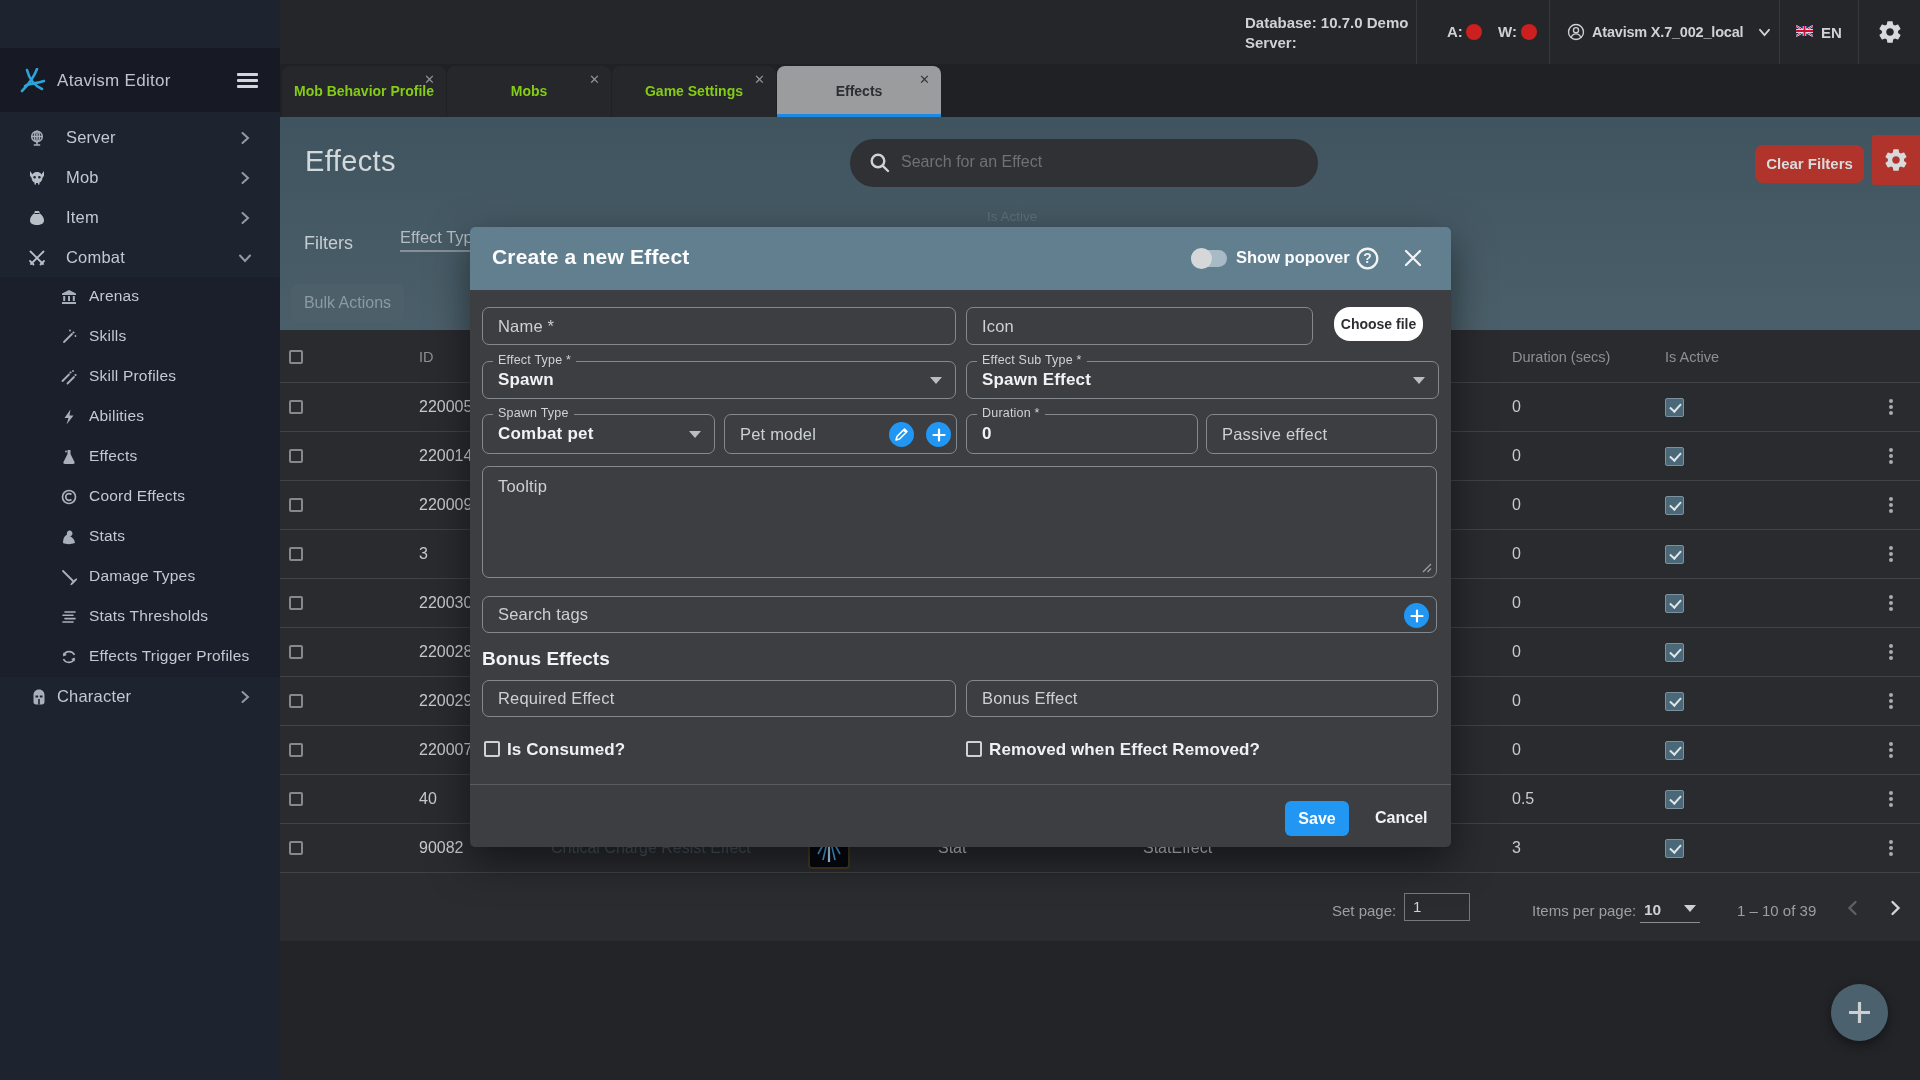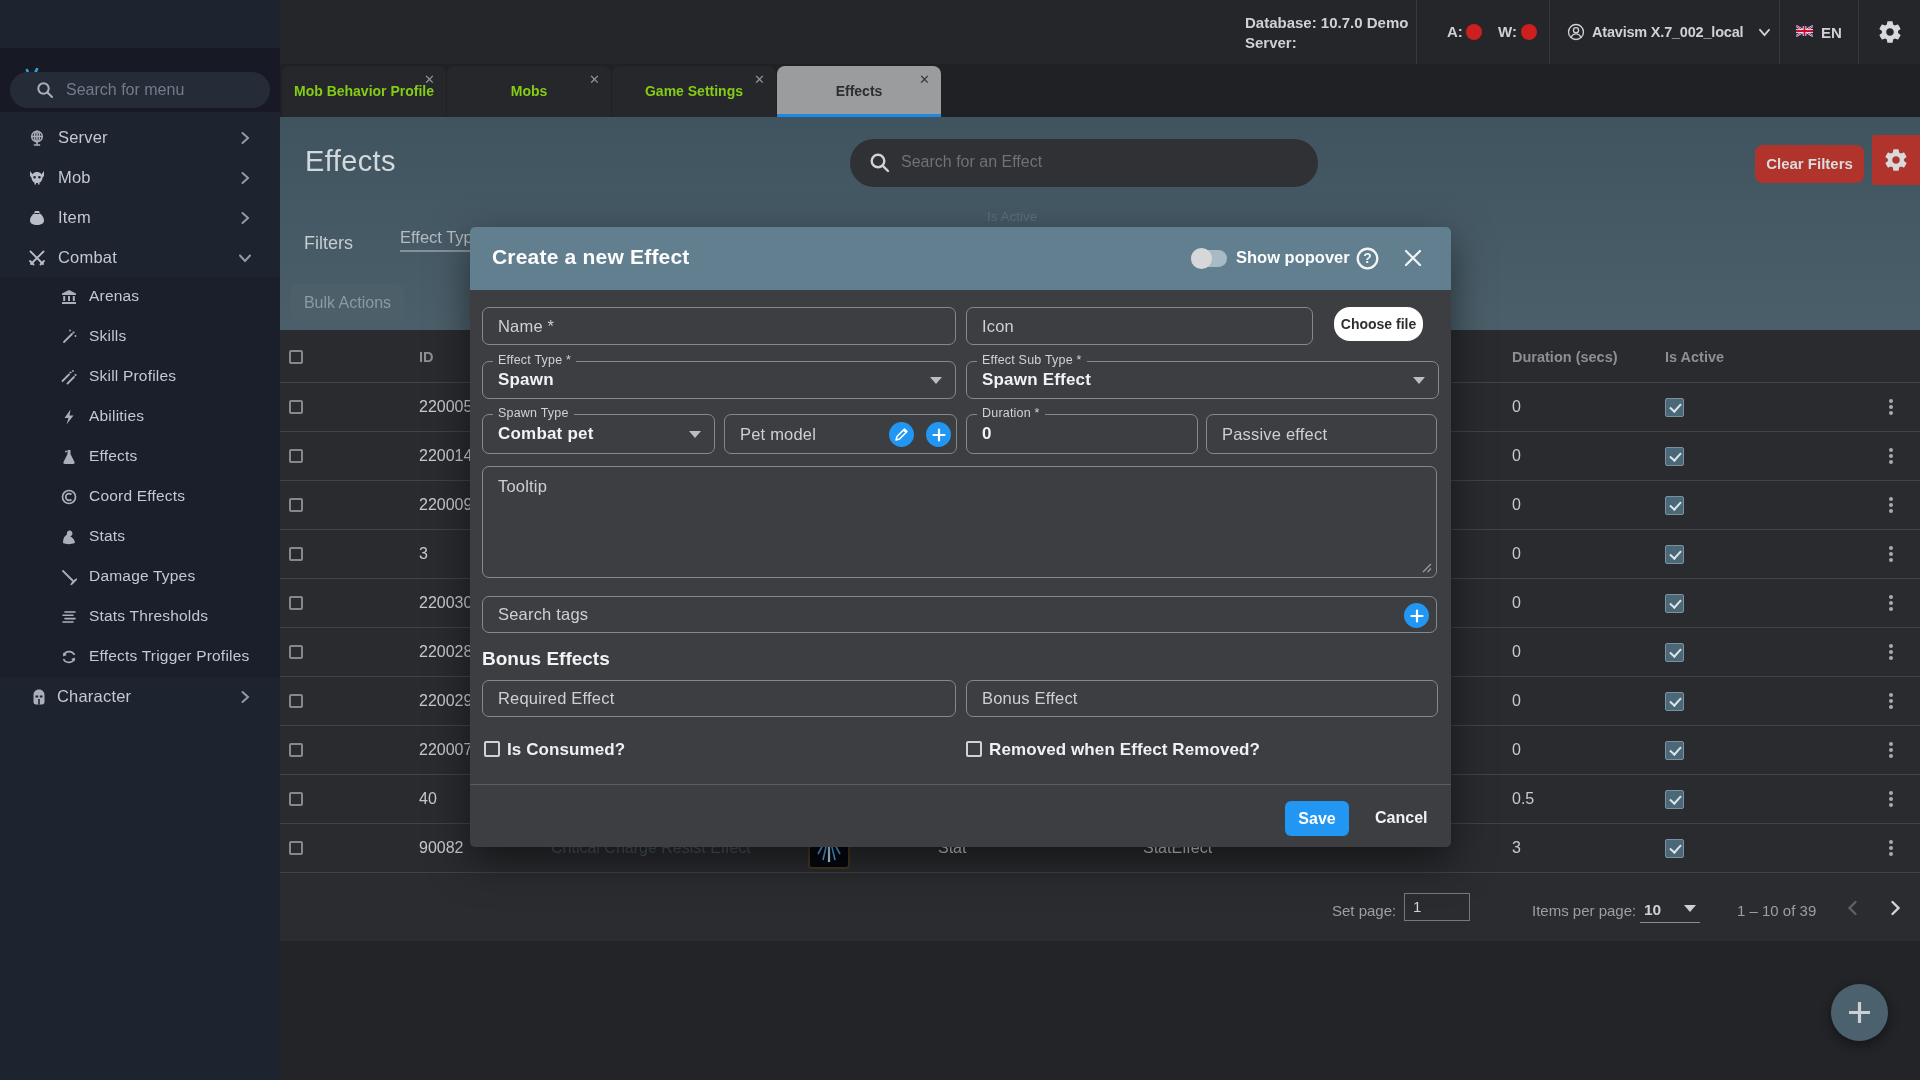--- a/index.html
+++ b/index.html
@@ -7,21 +7,21 @@
     font-family:"Liberation Sans", sans-serif; }
   .abs { position:absolute; }
   
   #sidebar { left:0; top:0; width:280px; height:1080px; background:#1e2330; }
   #sidehead { left:0; top:0; width:280px; height:64px; background:#171a24;margin-top:48px; }
   #sidehead .title { left:57px; top:23px; font-size:17px; color:#bfc3cc; font-weight:400; letter-spacing:.3px; }
   .hbar { left:237px; width:21px; height:3px; background:#d2d5da; border-radius:1px; }
   #sidesearch { left:10px; top:72px; width:260px; height:36px; background:#262b38; border-radius:18px; }
   #sidesearch span { position:absolute; left:56px; top:9px; font-size:16px; color:#747b89; }
   .mitem { left:0; width:280px; height:40px; }
-  .mitem .txt { position:absolute; left:58px; top:10px; font-size:16.5px; color:#c3c8d1; font-weight:400; letter-spacing:.2px; }
+  .mitem .txt { position:absolute; left:66px; top:10px; font-size:16.5px; color:#c3c8d1; font-weight:400; letter-spacing:.2px; }
   .mitem .ico { position:absolute; left:28px; top:11px; width:18px; height:18px; }
   .mitem .chev { position:absolute; left:237px; top:12px; width:16px; height:16px; }
   .sub .txt { left:89px; font-size:15.5px; }
   .sub .ico { left:60px; }
   #submenu { left:0; top:277px; width:280px; height:400px; background:rgba(0,0,0,0.10); }
   
   #topbar { left:280px; top:0; width:1640px; height:64px; background:#242629; }
   .tdiv { top:0; width:1px; height:64px; background:#36383c; }
   #topbar .b { font-weight:700; color:#cfd1d4; font-size:15px; }
   
@@ -39,21 +39,21 @@
   #psearch { left:570px; top:22px; width:468px; height:48px; background:#2f3134; border-radius:24px; }
   #psearch span { position:absolute; left:51px; top:14px; font-size:16px; color:#6e7277; }
   #bulk { left:11px; top:167px; width:113px; height:38px; background:#4d5f68; border-radius:8px;
     text-align:center; line-height:38px; font-size:16px; color:#8c9aa4; font-weight:400; }
   #clearf { left:1475px; top:28px; width:109px; height:38px; background:#b0342b; border-radius:8px;
     text-align:center; line-height:38px; font-size:15px; color:#dadbdc; font-weight:700; }
   #gearbtn { left:1592px; top:18px; width:48px; height:50px; background:#b0342b; border-radius:3px 0 0 3px; }
   
   #table { left:280px; top:330px; width:1640px; height:544px; background:#2a2b2f; }
   .thead { left:0; top:0; width:1640px; height:53px; border-bottom:1px solid #404348; }
-  .th { position:absolute; top:19px; font-size:14.5px; color:#8b9095; font-weight:700; }
+  .th { position:absolute; top:19px; font-size:14.5px; color:#8b9095; font-weight:400; }
   .trow { left:0; width:1640px; height:49px; border-bottom:1px solid #404348; }
   .cb { position:absolute; left:9px; top:17px; width:14px; height:14px; border:2px solid #85898e; border-radius:2px; }
   .thead .cb { top:20px; }
   .idv { position:absolute; left:139px; top:15px; font-size:16px; color:#c6cacf; font-weight:400; }
   .dur { position:absolute; left:1232px; top:15px; font-size:16px; color:#c6cacf; font-weight:400; }
   .ccb { position:absolute; left:1385px; top:15px; width:19px; height:19px; background:#4a6878; border:1px solid #7c919d; border-radius:2px; }
   .ccb:after { content:""; position:absolute; left:6px; top:2px; width:5px; height:9px;
     border-right:2px solid #dfe5e8; border-bottom:2px solid #dfe5e8; transform:rotate(42deg); }
   .dots { position:absolute; left:1609px; top:14px; }
   .dots i { display:block; width:4px; height:4px; border-radius:50%; background:#a8abaf; margin:2px 0; }
@@ -92,27 +92,20 @@
         <path d="M7 2 C9 10 13 17 22 21"></path>
         <path d="M17 1 C14 9 8 17 2 23"></path>
         <path d="M5 18 C10 15 16 16 24 13"></path>
       </g>
     </svg>
     <div class="abs title">Atavism Editor</div>
     <div class="abs hbar" style="top:25px"></div>
     <div class="abs hbar" style="top:31px"></div>
     <div class="abs hbar" style="top:37px"></div>
   </div>
-  <div id="sidesearch" class="abs">
-    <svg class="abs" style="left:26px;top:9px" width="18" height="18" viewBox="0 0 18 18">
-      <circle cx="7.5" cy="7.5" r="5.2" fill="none" stroke="#aab0ba" stroke-width="2"></circle>
-      <line x1="11.5" y1="11.5" x2="16" y2="16" stroke="#aab0ba" stroke-width="2" stroke-linecap="round"></line>
-    </svg>
-    <span>Search for menu</span>
-  </div>
   <div id="submenu" class="abs"></div>
 
   <div class="abs mitem" style="top:118px">
     <svg class="ico" viewBox="0 0 18 18">
         <g fill="none" stroke="#a9aeb8" stroke-width="1.5">
           <circle cx="9" cy="7.5" r="5.3"></circle>
           <path d="M9 2.2 V12.8 M3.9 7.5 H14.1 M9 12.8 V15.2 M5.8 16 H12.2"></path>
           <ellipse cx="9" cy="7.5" rx="2.5" ry="5.3"></ellipse>
         </g>
       </svg>

